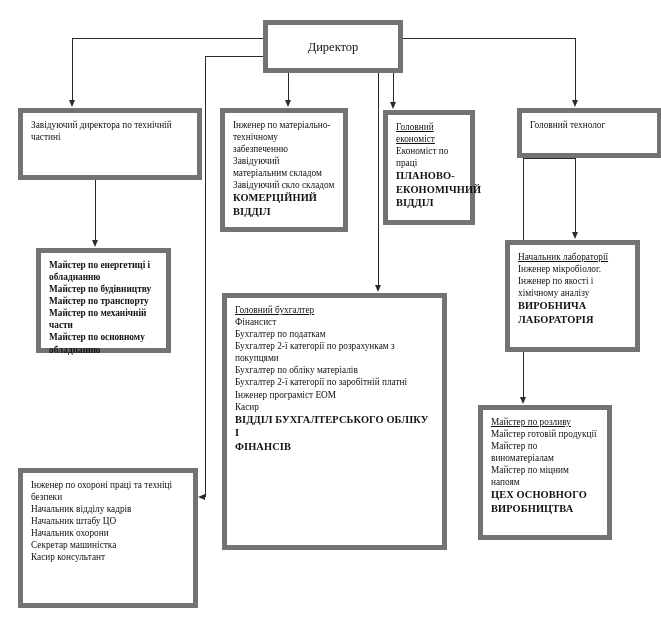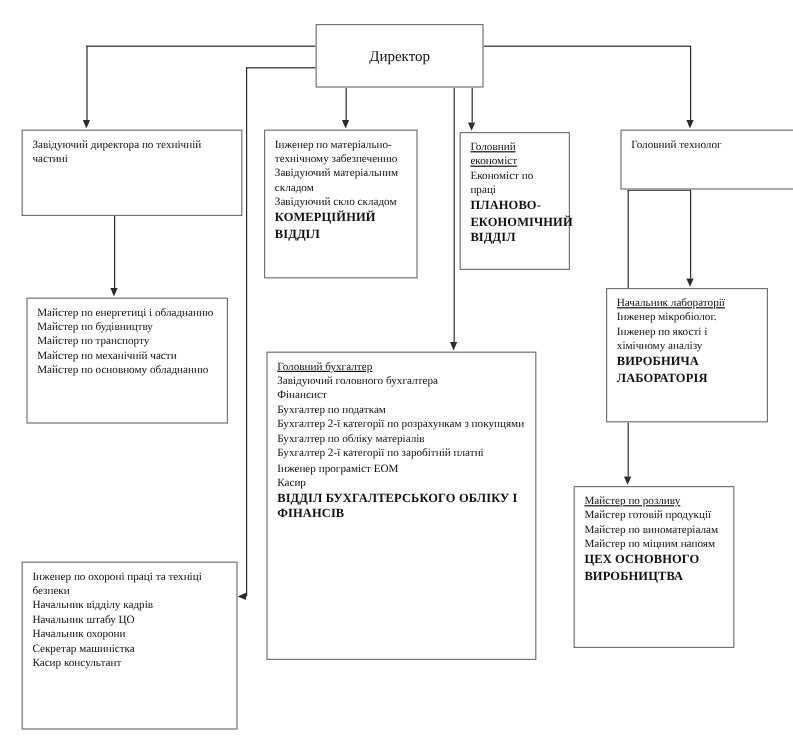--- a/index.html
+++ b/index.html
@@ -9,21 +9,21 @@
     background:#ffffff;
     font-family:"Liberation Serif","DejaVu Serif",serif;
     color:#000;
     overflow:hidden;
   }
   #canvas{position:relative;width:661px;height:625px;}
 
   .box{
     position:absolute;
     box-sizing:border-box;
-    border:1px solid #737373;
+    border:5px solid #737373;
     background:#ffffff;
     padding:6px 8px 4px 8px;
     line-height:1.30;
     font-size:9.3px;
     color:#111;
     z-index:5;
   }
   .box .ln{display:block;white-space:normal;}
   .ln.u{text-decoration:underline;}
   .ln.b{font-weight:bold;font-size:10.4px;letter-spacing:.1px;}
@@ -101,40 +101,39 @@
     <span class="ln">Економіст по праці</span>
     <span class="ln b">ПЛАНОВО-</span>
     <span class="ln b">ЕКОНОМІЧНИЙ</span>
     <span class="ln b">ВІДДІЛ</span>
   </div>
 
   <div class="box" style="left:517px;top:108px;width:145px;height:50px;">
     <span class="ln">Головний технолог</span>
   </div>
 
-  <div class="box" style="left:22px;top:248px;width:168px;height:105px;">
+  <div class="box" style="left:36px;top:248px;width:135px;height:105px;font-weight:bold;">
     <span class="ln">Майстер по енергетиці і обладнанню</span>
     <span class="ln">Майстер по будівництву</span>
     <span class="ln">Майстер по транспорту</span>
     <span class="ln">Майстер по механічній части</span>
     <span class="ln">Майстер по основному обладнанню</span>
   </div>
 
   <div class="box" style="left:505px;top:240px;width:135px;height:112px;">
     <span class="ln u">Начальник лабораторії</span>
     <span class="ln">Інженер мікробіолог.</span>
     <span class="ln">Інженер по якості і</span>
     <span class="ln">хімічному аналізу</span>
     <span class="ln b">ВИРОБНИЧА</span>
     <span class="ln b">ЛАБОРАТОРІЯ</span>
   </div>
 
   <div class="box" style="left:222px;top:293px;width:225px;height:257px;">
     <span class="ln u">Головний бухгалтер</span>
-    <span class="ln">Завідуючий головного бухгалтера</span>
     <span class="ln">Фінансист</span>
     <span class="ln">Бухгалтер по податкам</span>
     <span class="ln">Бухгалтер 2-ї  категорії по розрахункам з покупцями</span>
     <span class="ln">Бухгалтер по обліку матеріалів</span>
     <span class="ln">Бухгалтер 2-ї категорії по заробітній платні</span>
     <span class="ln">Інженер програміст ЕОМ</span>
     <span class="ln">Касир</span>
     <span class="ln b">ВІДДІЛ БУХГАЛТЕРСЬКОГО ОБЛІКУ І</span>
     <span class="ln b">ФІНАНСІВ</span>
   </div>

